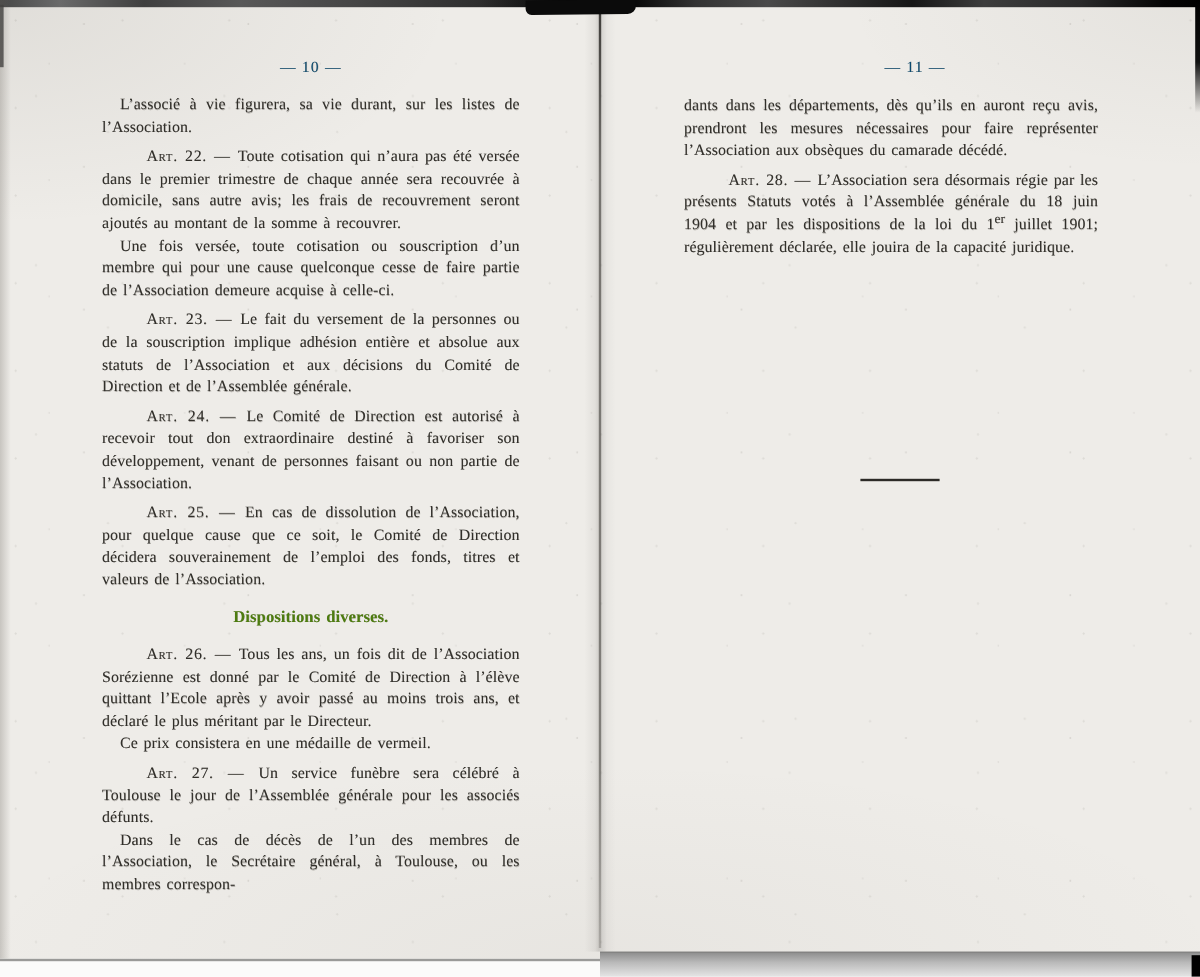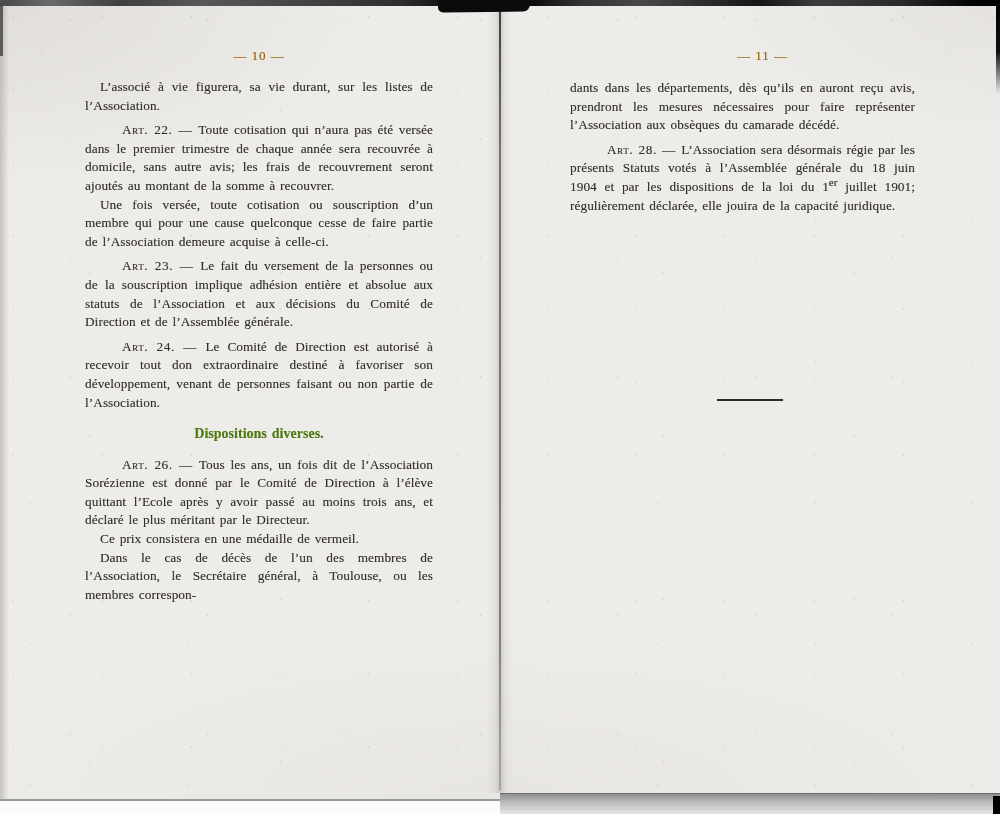--- a/index.html
+++ b/index.html
@@ -79,21 +79,21 @@
     border-top: 1px solid #6f6f6f;
   }
   .bottom-right-black {
     position: absolute; right: 0; top: 796px; width: 7px; height: 18px;
     background: #000;
   }
   
   .pagenum {
     position: absolute; top: 48px;
     text-align: center;
-    font-size: 13px; color: #a16207; letter-spacing: 1px;
+    font-size: 13px; color: #0c4a6e; letter-spacing: 1px;
     text-shadow: 0.3px 0.4px 0.5px rgba(60,55,48,0.35);
   }
   .pagenum.pn-left { left: 85px; width: 348px; }
   .pagenum.pn-right { left: 590px; width: 345px; }
   .textcol {
     position: absolute;
     color: #312f2a;
     font-size: 13.2px; line-height: 18.6px;
     text-align: justify;
     word-spacing: 1.4px; letter-spacing: 0.1px;
@@ -139,23 +139,25 @@
 
   <div class="pagenum pn-left">— 10 —</div>
   <div class="pagenum pn-right">— 11 —</div>
 
   <div class="textcol tc-left">
       <p class="para indent"><span class="seg-normal">L’associé à vie figurera, sa vie durant, sur les listes de l’Association.</span></p>
       <p class="para indent gap"><span class="seg-smallcaps">Art. 22. — </span><span class="seg-normal">Toute cotisation qui n’aura pas été versée dans le premier trimestre de chaque année sera recouvrée à domicile, </span><span class="seg-italic">sans autre avis;</span><span class="seg-normal"> les frais de recouvrement seront ajoutés au montant de la somme à recouvrer.</span></p>
       <p class="para indent"><span class="seg-normal">Une fois versée, toute cotisation ou souscription d’un membre qui pour une cause quelconque cesse de faire partie de l’Association demeure acquise à celle-ci.</span></p>
       <p class="para indent gap"><span class="seg-smallcaps">Art. 23. — </span><span class="seg-normal">Le fait du versement de la personnes ou de la souscription implique adhésion entière et absolue aux statuts de l’Association et aux décisions du Comité de Direction et de l’Assemblée générale.</span></p>
       <p class="para indent gap"><span class="seg-smallcaps">Art. 24. — </span><span class="seg-normal">Le Comité de Direction est autorisé à recevoir tout don extraordinaire destiné à favoriser son développement, venant de personnes faisant ou non partie de l’Association.</span></p>
+      <p class="para indent gap"><span class="seg-smallcaps">Art. 25. — </span><span class="seg-normal">En cas de dissolution de l’Association, pour quelque cause que ce soit, le Comité de Direction décidera souverainement de l’emploi des fonds, titres et valeurs de l’Association.</span></p>
       <div class="heading">Dispositions diverses.</div>
       <p class="para indent"><span class="seg-smallcaps">Art. 26. — </span><span class="seg-normal">Tous les ans, un fois dit de l’</span><span class="seg-italic">Association Sorézienne</span><span class="seg-normal"> est donné par le Comité de Direction à l’élève quittant l’Ecole après y avoir passé au moins trois ans, et déclaré le plus méritant par le Directeur.</span></p>
       <p class="para indent"><span class="seg-normal">Ce prix consistera en une médaille de vermeil.</span></p>
+      <p class="para indent gap"><span class="seg-smallcaps">Art. 27. — </span><span class="seg-normal">Un service funèbre sera célébré à Toulouse le jour de l’Assemblée générale pour les associés défunts.</span></p>
       <p class="para indent"><span class="seg-normal">Dans le cas de décès de l’un des membres de l’Association, le Secrétaire général, à Toulouse, ou les membres correspon-</span></p>
     </div>
   <div class="textcol tc-right">
       <p class="para"><span class="seg-normal">dants dans les départements, dès qu’ils en auront reçu avis, prendront les mesures nécessaires pour faire représenter l’Association aux obsèques du camarade décédé.</span></p>
       <p class="para indent gap"><span class="seg-smallcaps">Art. 28. — </span><span class="seg-normal">L’Association sera désormais régie par les présents Statuts votés à l’Assemblée générale du 18 juin 1904 et par les dispositions de la loi du 1</span><span class="seg-sup">er</span><span class="seg-normal"> juillet 1901; régulièrement déclarée, elle jouira de la capacité juridique.</span></p>
       <div class="rule"></div>
     </div>
 </div>
 
 </body></html>

